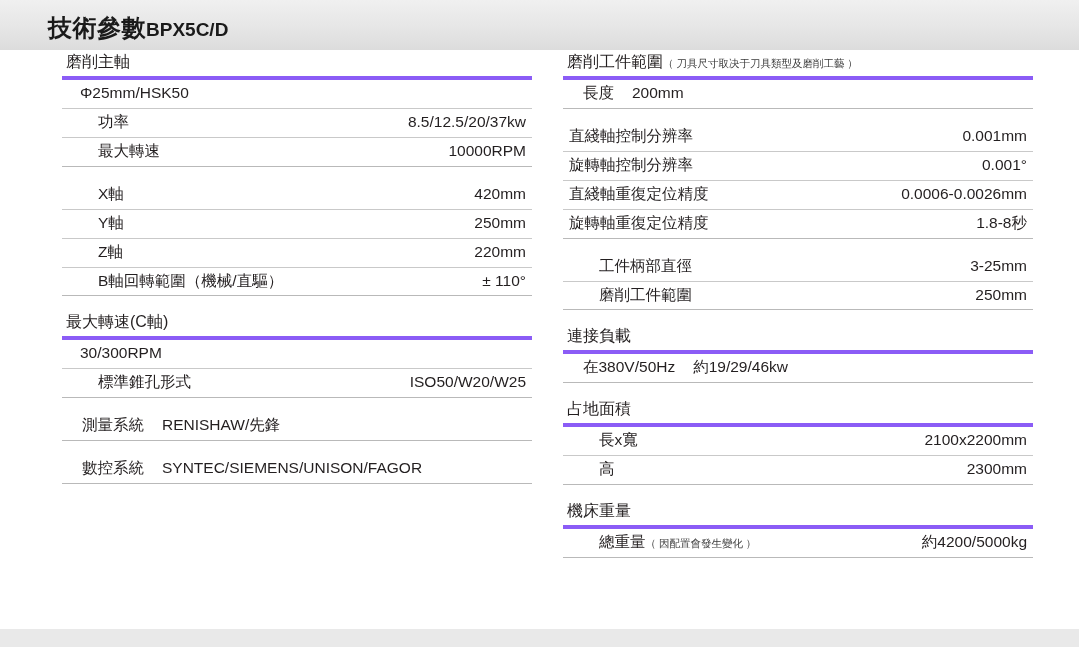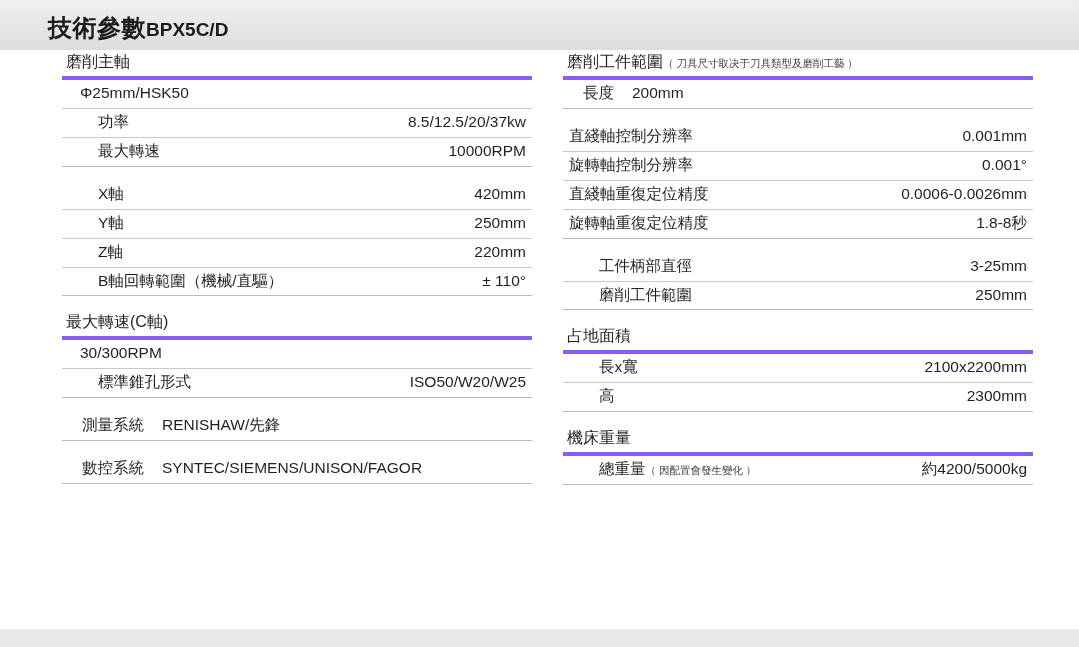--- a/index.html
+++ b/index.html
@@ -203,20 +203,27 @@
           <div class="row indent">
             <span class="label"><span>工件柄部直徑</span></span>
             <span class="value">3-25mm</span>
           </div>
           <div class="row indent last">
             <span class="label"><span>磨削工件範圍</span></span>
             <span class="value">250mm</span>
           </div>
         </div>
         <div class="group">
+          <div class="group-title"><span>連接負載</span></div>
+          <div class="row indent2 pair-center last">
+            <span class="label"><span>在380V/50Hz</span></span>
+            <span class="value">約19/29/46kw</span>
+          </div>
+        </div>
+        <div class="group">
           <div class="group-title"><span>占地面積</span></div>
           <div class="row indent">
             <span class="label"><span>長x寬</span></span>
             <span class="value">2100x2200mm</span>
           </div>
           <div class="row indent last">
             <span class="label"><span>高</span></span>
             <span class="value">2300mm</span>
           </div>
         </div>

